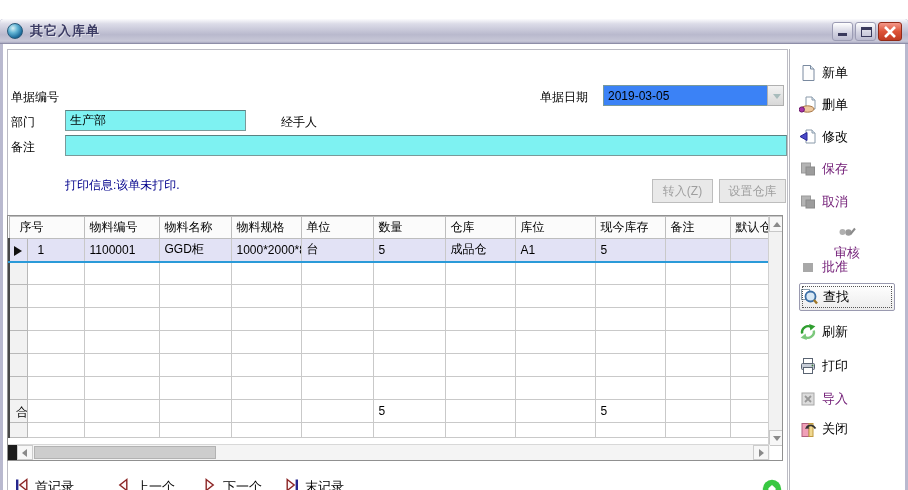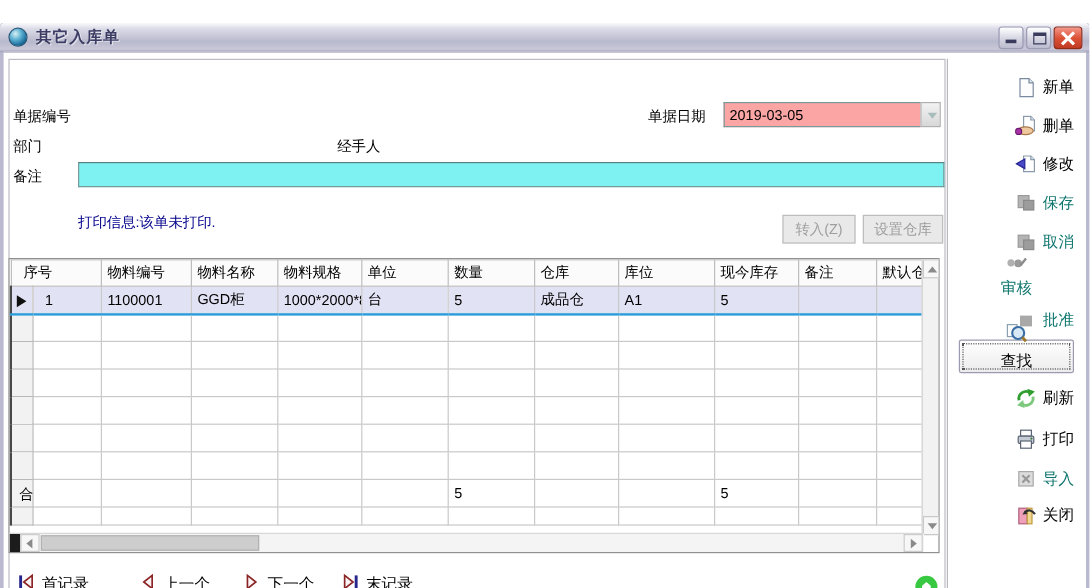--- a/index.html
+++ b/index.html
@@ -28,21 +28,21 @@
 
   
   .client { position:absolute; left:-3px; top:25px; width:908px; height:465px; background:#ffffff; border:3px solid #b9b9cf; border-top:none; }
   .panel-border { position:absolute; left:4px; top:30px; width:781px; height:457px; border:1px solid #bcbcc4; pointer-events:none; }
   .v-divider { position:absolute; left:786px; top:30px; width:1px; height:456px; background:#b8b8c0; }
 
   .lbl { position:absolute; font-size:12px; color:#000; white-space:nowrap; }
   .field { position:absolute; height:21px; background:#7ef2f2; border:1px solid #7a9a9a;
     border-top-color:#5a8282; font-family:inherit; font-size:12px; padding:2px 4px; color:#000; outline:none; }
   .date-wrap { position:absolute; left:600px; top:66px; width:181px; height:21px; display:flex; }
-  .date-input { flex:1; height:21px; background:#fca5a5; border:1px solid #7a9a9a; border-right:none; font-size:12px; padding:2px 4px; font-family:inherit; outline:none;}
+  .date-input { flex:1; height:21px; background:#3b82f6; border:1px solid #7a9a9a; border-right:none; font-size:12px; padding:2px 4px; font-family:inherit; outline:none;}
   .dd-btn { width:19px; height:21px; background:linear-gradient(180deg,#f2f2f2,#d8d8d8); border:1px solid #b0b0b0; position:relative; }
   .dd-btn::after { content:""; position:absolute; left:5px; top:8px; border-left:4px solid transparent; border-right:4px solid transparent; border-top:5px solid #a8bcbc; }
 
   .print-info { position:absolute; left:62px; top:158px; color:#00008b; font-size:12px; }
 
   .gray-btn { position:absolute; height:24px; background:#e9e9e9; border:1px solid #bdbdbd;
     color:#9e9e9e; font-size:12px; font-family:inherit; text-align:center; line-height:22px; }
 
   
   .grid { position:absolute; left:4px; top:196px; width:776px; height:246px; border:1px solid #909090; background:#fff; overflow:hidden; }
@@ -71,24 +71,24 @@
 
   
   .nav-item { position:absolute; top:459px; height:20px; display:flex; align-items:flex-start; gap:6px; cursor:default; }
   .nav-item span { font-size:13px; }
   .status-icon { position:absolute; left:759px; top:460px; width:20px; height:20px; }
   .grip { position:absolute; right:2px; bottom:2px; width:13px; height:13px; }
   .grip i { position:absolute; width:2px; height:2px; background:#9a9aa8; box-shadow:-1px -1px 0 #fff; }
 
   
   .toolbar { position:absolute; left:796px; top:36px; width:100px; }
-  .tb-btn { position:absolute; left:0; width:96px; height:28px; display:flex; align-items:center; justify-content:flex-end; gap:5px; background:transparent; border:none; font-family:inherit; }
+  .tb-btn { position:absolute; left:0; width:96px; height:28px; display:flex; align-items:center; justify-content:flex-start; gap:5px; background:transparent; border:none; font-family:inherit; }
   .tb-btn span.tb-label { font-size:13px; color:#000; }
-  .tb-btn.disabled span.tb-label { color:#0f766e; }
-  .tb-btn.focused { background:linear-gradient(180deg,#ffffff,#ececec); border:1px solid #9a9ab0; border-radius:2px; outline:1px dotted #555; outline-offset:-4px;flex-direction:column; }
+  .tb-btn.disabled span.tb-label { color:#701a75; }
+  .tb-btn.focused { background:linear-gradient(180deg,#ffffff,#ececec); border:1px solid #9a9ab0; border-radius:2px; outline:1px dotted #555; outline-offset:-4px; }
   .tb-icon { width:18px; height:18px; flex:0 0 18px; }
   .tb-icon svg { display:block; }
 </style>
 </head>
 <body>
 
 <div class="window">
 
   <div class="titlebar">
     <div class="app-icon"></div>
@@ -114,20 +114,21 @@
 
   <div class="lbl" style="left:8px; top:70px;">单据编号</div>
 
   <div class="lbl" style="left:537px; top:70px;">单据日期</div>
   <div class="date-wrap">
     <input class="date-input" value="2019-03-05" style="">
     <div class="dd-btn"></div>
   </div>
 
   <div class="lbl" style="left:8px; top:95px;">部门</div>
+  <input class="field" style="left: 62px; top: 91px; width: 181px;" value="生产部">
 
   <div class="lbl" style="left:278px; top:95px;">经手人</div>
 
   <div class="lbl" style="left:8px; top:120px;">备注</div>
   <input class="field" style="left: 62px; top: 116px; width: 722px;" value="">
 
   <div class="print-info">打印信息:该单未打印.</div>
 
   <button class="gray-btn" style="left:649px; top:160px; width:61px;">转入(Z)</button>
   <button class="gray-btn" style="left:716px; top:160px; width:67px;">设置仓库</button>

